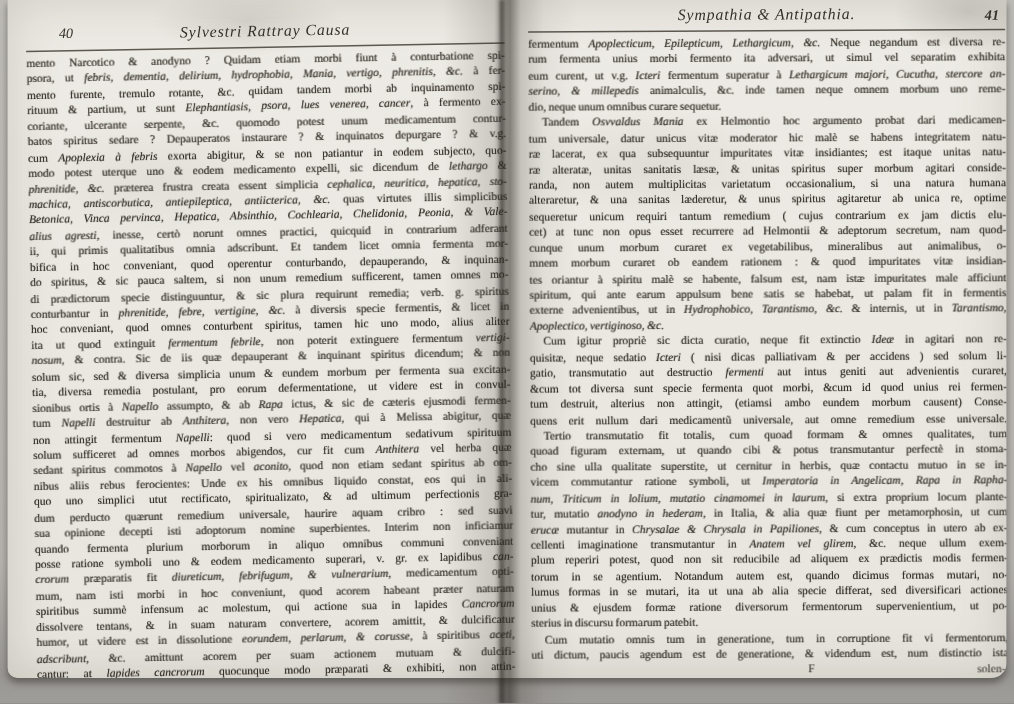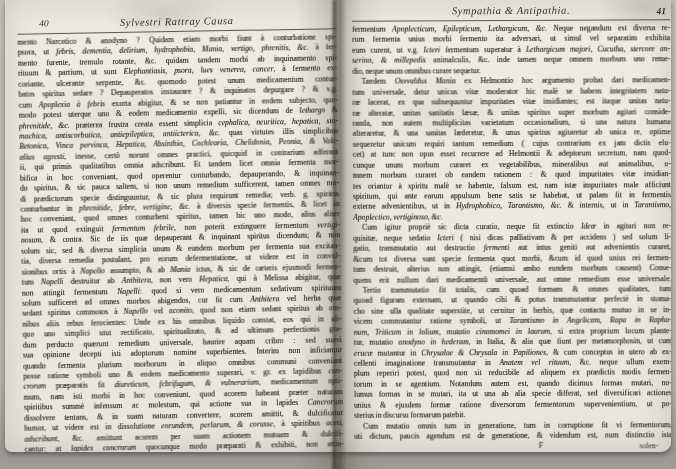--- a/index.html
+++ b/index.html
@@ -50,21 +50,21 @@
   .body { margin-top:3px; filter: blur(.22px); }
   .ln {
     font-size:7.7px; line-height:10.45px; height:10.45px; overflow:hidden;
     text-align:justify; text-align-last:justify; word-spacing:-0.4px;
     color:#2d2922; text-shadow:0 0 .5px rgba(45,40,32,.55);
   }
   .ln.end { text-align-last:left; }
   .ln.ind { text-indent:9px; }
   .it { font-style:italic; }
   .foot { position:relative; height:12px; font-size:7.7px; color:#2d2922; filter:blur(.22px); }
-  .catchword { position:absolute; right:14px; top:0; font-size:7.7px; }
+  .catchword { position:absolute; right:2px; top:0; font-size:7.7px; }
   .sig { position:absolute; left:58%; top:-1px; font-size:8px; }
   .bottom-edge {
     position:absolute; left:0; right:0; bottom:0; height:17px; pointer-events:none;
     background: linear-gradient(rgba(0,0,0,0), rgba(0,0,0,.05));
   }
 </style>
 </head>
 <body>
 
 <div class="scan">
@@ -92,21 +92,21 @@
           <div class="ln"><span>ii, qui primis qualitatibus omnia adscribunt. Et tandem licet omnia fermenta mor-</span></div>
           <div class="ln"><span>bifica in hoc conveniant, quod operentur conturbando, depauperando, &amp; inquinan-</span></div>
           <div class="ln"><span>do spiritus, &amp; sic pauca saltem, si non unum remedium sufficerent, tamen omnes mo-</span></div>
           <div class="ln"><span>di prædictorum specie distinguuntur, &amp; sic plura requirunt remedia; verb. g. spiritus</span></div>
           <div class="ln"><span>conturbantur in </span><span class="it">phrenitide, febre, vertigine, &amp;c.</span><span> à diversis specie fermentis, &amp; licet in</span></div>
           <div class="ln"><span>hoc conveniant, quod omnes conturbent spiritus, tamen hic uno modo, alius aliter</span></div>
           <div class="ln"><span>ita ut quod extinguit </span><span class="it">fermentum febrile</span><span>, non poterit extinguere fermentum </span><span class="it">vertigi-</span></div>
           <div class="ln"><span class="it">nosum</span><span>, &amp; contra. Sic de iis quæ depauperant &amp; inquinant spiritus dicendum; &amp; non</span></div>
           <div class="ln"><span>solum sic, sed &amp; diversa simplicia unum &amp; eundem morbum per fermenta sua excitan-</span></div>
           <div class="ln"><span>tia, diversa remedia postulant, pro eorum defermentatione, ut videre est in convul-</span></div>
-          <div class="ln"><span>sionibus ortis à </span><span class="it">Napello</span><span> assumpto, &amp; ab </span><span class="it">Mania</span><span> ictus, &amp; sic de cæteris ejusmodi fermen-</span></div>
+          <div class="ln"><span>sionibus ortis à </span><span class="it">Napello</span><span> assumpto, &amp; ab </span><span class="it">Rapa</span><span> ictus, &amp; sic de cæteris ejusmodi fermen-</span></div>
           <div class="ln"><span>tum </span><span class="it">Napelli</span><span> destruitur ab </span><span class="it">Anthitera</span><span>, non vero </span><span class="it">Hepatica</span><span>, qui à Melissa abigitur, quæ</span></div>
           <div class="ln"><span>non attingit fermentum </span><span class="it">Napelli</span><span>: quod si vero medicamentum sedativum spirituum</span></div>
           <div class="ln"><span>solum sufficeret ad omnes morbos abigendos, cur fit cum </span><span class="it">Anthitera</span><span> vel herba quæ</span></div>
           <div class="ln"><span>sedant spiritus commotos à </span><span class="it">Napello</span><span> vel </span><span class="it">aconito</span><span>, quod non etiam sedant spiritus ab om-</span></div>
           <div class="ln"><span>nibus aliis rebus ferocientes: Unde ex his omnibus liquido constat, eos qui in ali-</span></div>
           <div class="ln"><span>quo uno simplici utut rectificato, spiritualizato, &amp; ad ultimum perfectionis gra-</span></div>
           <div class="ln"><span>dum perducto quærunt remedium universale, haurire aquam cribro : sed suavi</span></div>
           <div class="ln"><span>sua opinione decepti isti adoptorum nomine superbientes. Interim non inficiamur</span></div>
           <div class="ln"><span>quando fermenta plurium morborum in aliquo omnibus communi conveniant</span></div>
           <div class="ln"><span>posse ratione symboli uno &amp; eodem medicamento superari, v. gr. ex lapidibus </span><span class="it">can-</span></div>
@@ -151,25 +151,25 @@
           <div class="ln end"><span class="it">Apoplectico, vertiginoso, &amp;c.</span></div>
           <div class="ln ind"><span>Cum igitur propriè sic dicta curatio, neque fit extinctio </span><span class="it">Ideæ</span><span> in agitari non re-</span></div>
           <div class="ln"><span>quisitæ, neque sedatio </span><span class="it">Icteri</span><span> ( nisi dicas palliativam &amp; per accidens ) sed solum li-</span></div>
           <div class="ln"><span>gatio, transmutatio aut destructio </span><span class="it">fermenti</span><span> aut intus geniti aut advenientis curaret,</span></div>
           <div class="ln"><span>&amp;cum tot diversa sunt specie fermenta quot morbi, &amp;cum id quod unius rei fermen-</span></div>
           <div class="ln"><span>tum destruit, alterius non attingit, (etiamsi ambo eundem morbum causent) Conse-</span></div>
           <div class="ln"><span>quens erit nullum dari medicamentũ universale, aut omne remedium esse universale.</span></div>
           <div class="ln ind"><span>Tertio transmutatio fit totalis, cum quoad formam &amp; omnes qualitates, tum</span></div>
           <div class="ln"><span>quoad figuram externam, ut quando cibi &amp; potus transmutantur perfectè in stoma-</span></div>
           <div class="ln"><span>cho sine ulla qualitate superstite, ut cernitur in herbis, quæ contactu mutuo in se in-</span></div>
-          <div class="ln"><span>vicem commutantur ratione symboli, ut </span><span class="it">Tarantismo in Angelicam, Rapa in Rapha-</span></div>
+          <div class="ln"><span>vicem commutantur ratione symboli, ut </span><span class="it">Imperatoria in Angelicam, Rapa in Rapha-</span></div>
           <div class="ln"><span class="it">num, Triticum in lolium, mutatio cinamomei in laurum</span><span>, si extra proprium locum plante-</span></div>
           <div class="ln"><span>tur, mutatio </span><span class="it">anodyno in hederam</span><span>, in Italia, &amp; alia quæ fiunt per metamorphosin, ut cum</span></div>
           <div class="ln"><span class="it">erucæ</span><span> mutantur in </span><span class="it">Chrysalae &amp; Chrysala in Papiliones</span><span>, &amp; cum conceptus in utero ab ex-</span></div>
-          <div class="ln"><span>cellenti imaginatione transmutantur in </span><span class="it">Anatem vel rituum</span><span>, &amp;c.  neque ullum exem-</span></div>
+          <div class="ln"><span>cellenti imaginatione transmutantur in </span><span class="it">Anatem vel glirem</span><span>, &amp;c.  neque ullum exem-</span></div>
           <div class="ln"><span>plum reperiri potest, quod non sit reducibile ad aliquem ex prædictis modis fermen-</span></div>
           <div class="ln"><span>torum in se agentium.  Notandum autem est, quando dicimus formas mutari, no-</span></div>
           <div class="ln"><span>lumus formas in se mutari, ita ut una ab alia specie differat, sed diversificari actiones</span></div>
           <div class="ln"><span>unius &amp; ejusdem formæ ratione diversorum fermentorum supervenientium, ut po-</span></div>
           <div class="ln end"><span>sterius in discursu formarum patebit.</span></div>
           <div class="ln ind"><span>Cum mutatio omnis tum in generatione, tum in corruptione fit vi fermentorum,</span></div>
           <div class="ln"><span>uti dictum, paucis agendum est de generatione, &amp; videndum est, num distinctio ista</span></div>
         </div>
       <div class="foot">
         <span class="sig">F</span>

